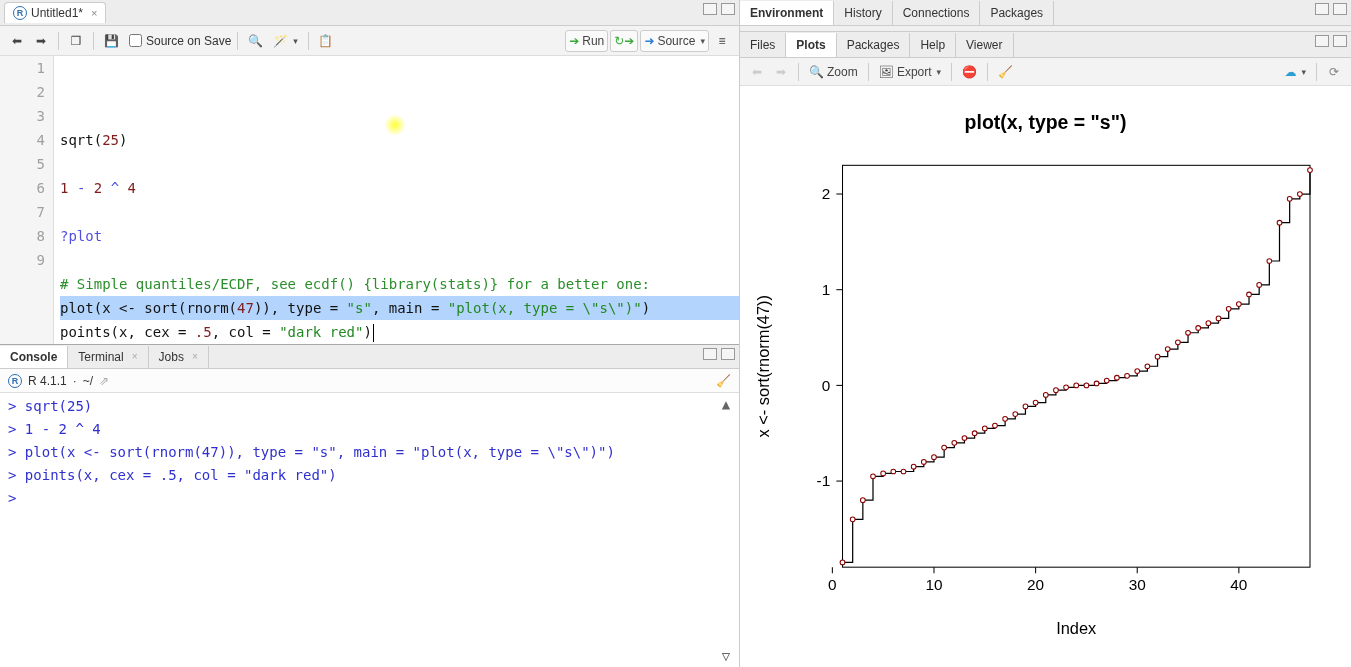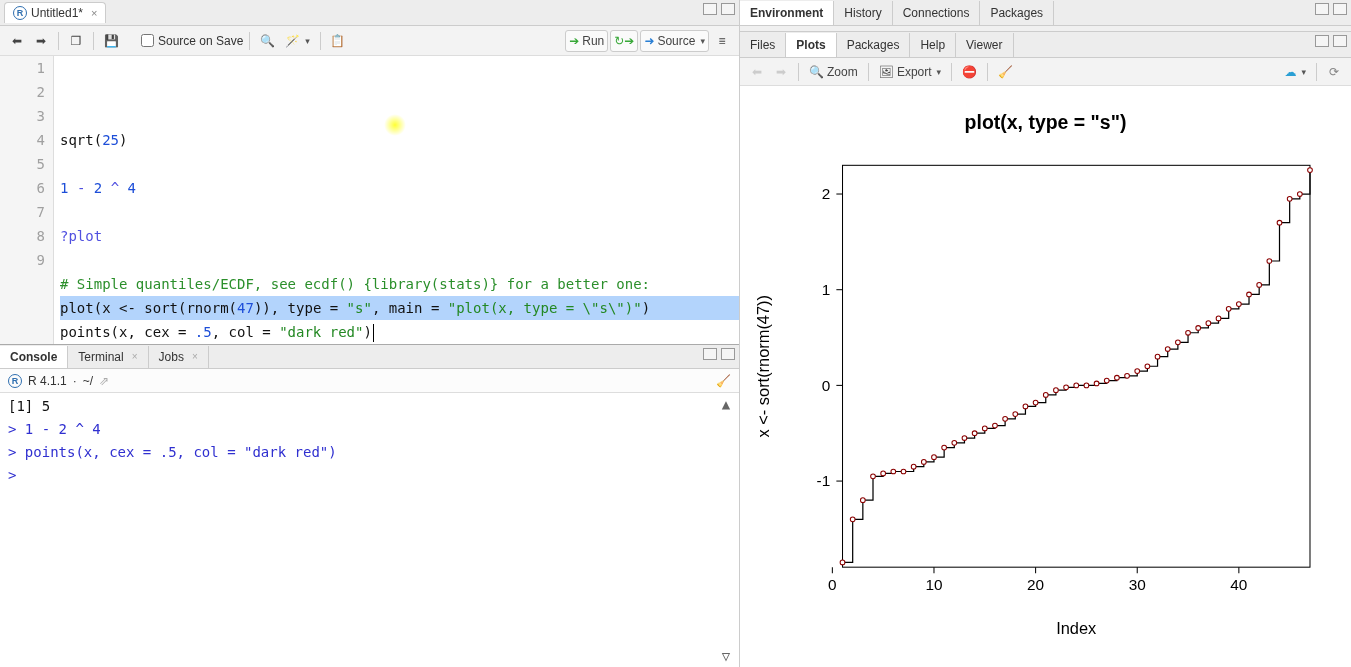--- a/index.html
+++ b/index.html
@@ -14,21 +14,21 @@
   .tb-btn { display: inline-flex; align-items: center; justify-content: center; min-width: 22px; height: 22px; border: 1px solid transparent; border-radius: 3px; background: transparent; cursor: pointer; padding: 0 3px; font-size: 12px; color: #444; gap:3px; }
   .tb-btn.boxed { border-color: #ccc; background: #fafafa; }
   .sep { width: 1px; height: 18px; background: #ccc; margin: 0 4px; }
   .spacer { flex: 1; }
   .editor-pane { flex: 0 0 338px; display: flex; flex-direction: column; }
   .editor { flex: 1; display: flex; overflow: hidden; font-family: "Lucida Console", Menlo, monospace; font-size: 14px; line-height: 24px; position: relative; }
   .gutter { width: 54px; background: #f5f5f5; border-right: 1px solid #ddd; text-align: right; color: #a0a0a0; padding: 0 8px 0 0; }
   .code { flex: 1; padding-left: 6px; white-space: pre; position: relative; }
   .code .line { height: 24px; }
   .op { color: #5050e0; }
-  .num { color: #1d4ed8; }
+  .num { color: #7f1d1d; }
   .fn { color: #111; }
   .str { color: #238823; }
   .cmt { color: #2b8f2b; }
   .plain { color: #111; }
   .sel { background: #b3d4fc; display:inline; }
   .highlight-dot { position: absolute; width: 22px; height: 22px; border-radius: 50%; background: radial-gradient(circle, rgba(255,255,0,0.8) 0%, rgba(255,255,0,0) 70%); left: 330px; top: 58px; pointer-events: none; }
   .status { display: flex; align-items: center; background: #f0f0f0; border-top: 1px solid #ddd; height: 22px; font-size: 11px; padding: 0 8px; gap: 12px; }
   .status .left { width: 60px; }
   .status .mid { flex: 1; }
   .status .right { text-align: right; }
@@ -73,21 +73,21 @@
           <span class="wc"></span>
         </div>
       </div>
       <div class="toolbar">
         <button class="tb-btn">⬅</button>
         <button class="tb-btn">➡</button>
         <span class="sep"></span>
         <button class="tb-btn">❐</button>
         <span class="sep"></span>
         <button class="tb-btn" style="color:#2a7fd4;">💾</button>
-        <label style="display:flex;align-items:center;gap:4px;margin-left:16px;">
+        <label style="display:flex;align-items:center;gap:4px;margin-left:4px;">
           <input type="checkbox" style="">
           <span>Source on Save</span>
         </label>
         <span class="sep"></span>
         <button class="tb-btn">🔍</button>
         <button class="tb-btn">🪄<span class="dropdown-caret">▾</span></button>
         <span class="sep"></span>
         <button class="tb-btn">📋</button>
         <div class="spacer"></div>
         <button class="tb-btn boxed">
@@ -137,22 +137,23 @@
         <span>R 4.1.1</span>
         <span>·</span>
         <span>~/</span>
         <span style="color:#aaa;">⇗</span>
         <div class="spacer"></div>
         <span style="color:#bbb;">🧹</span>
       </div>
       <div class="console-body" id="console-body">
         <div class="scroll-arrow-up">▲</div>
         <div class="scroll-arrow-down">▽</div>
-          <div><span class="output">[1] 5</span></div>
+      <div><span class="prompt">&gt;</span><span class="input"> sqrt(25)</span></div>
           <div><span class="prompt">&gt;</span><span class="input"> 1 - 2 ^ 4</span></div>
+          <div><span class="prompt">&gt;</span><span class="input"> plot(x &lt;- sort(rnorm(47)), type = "s", main = "plot(x, type = \"s\")")</span></div>
           <div><span class="prompt">&gt;</span><span class="input"> points(x, cex = .5, col = "dark red")</span></div>
           <div><span class="prompt">&gt;</span><span class="input"> </span></div>
         </div>
     </div>
   </div>
 
   <div class="right-col">
 
     <div class="right-tabs" style="height:26px;">
       <div id="env-tabs-holder" style="display:flex;">

